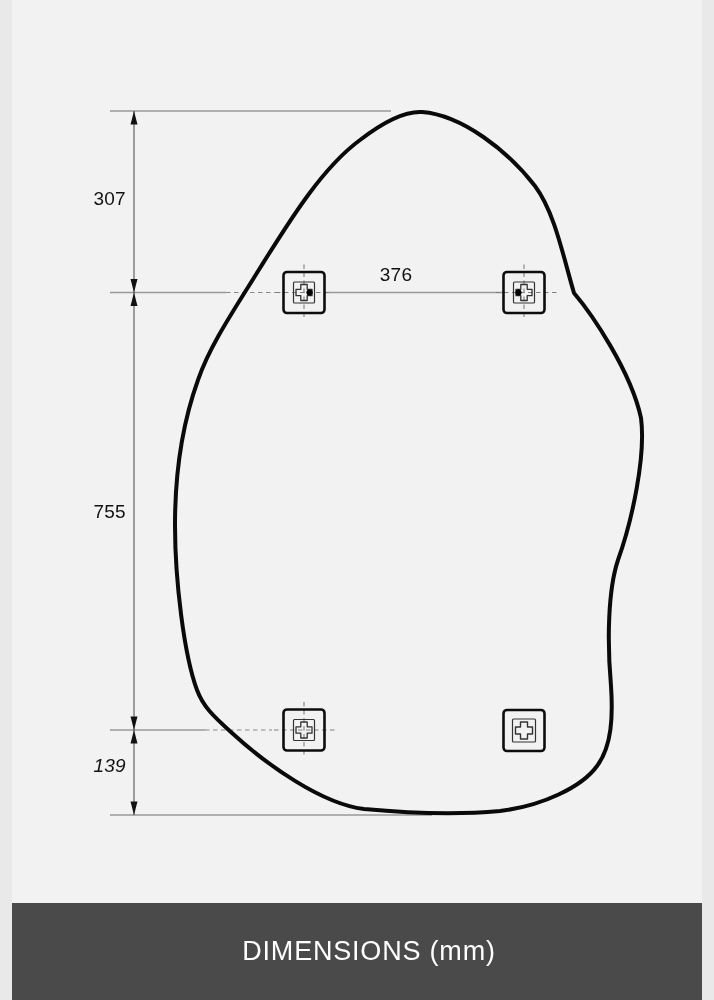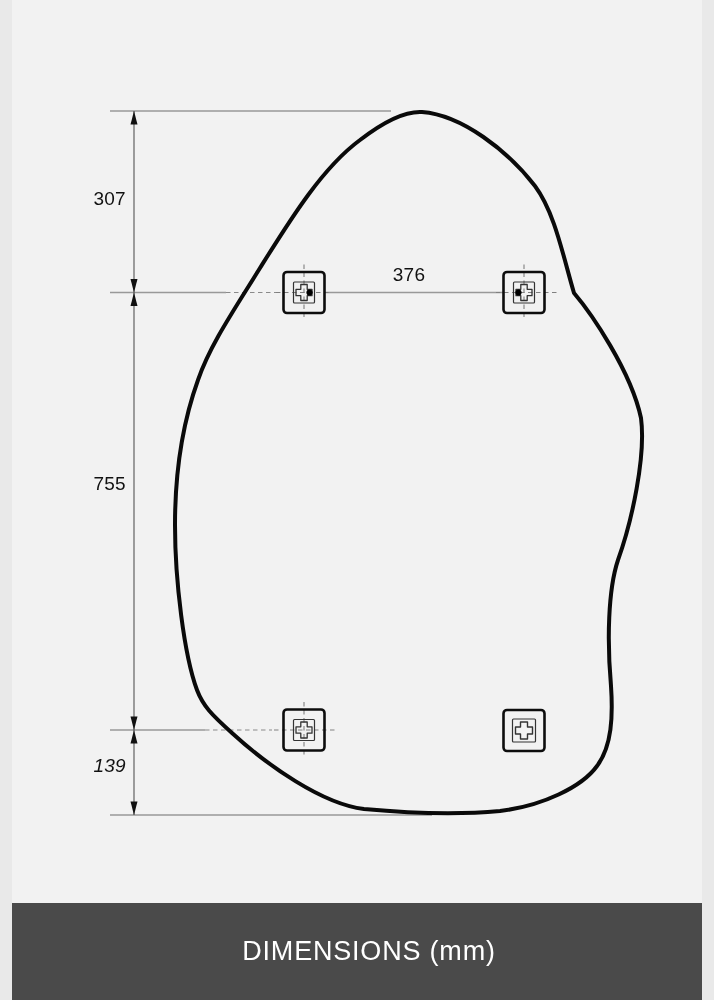--- a/index.html
+++ b/index.html
@@ -130,23 +130,23 @@
 
     <g transform="translate(512,730.5)">
       <rect x="-20.5" y="-20.5" width="41" height="41" rx="3.5" fill="none" stroke="#0d0d0d" stroke-width="2.6"></rect>
       <rect x="-11.5" y="-11.5" width="23" height="23" rx="1" fill="none" stroke="#333333" stroke-width="1.2"></rect>
       <path d="M -3.5 -8.5 H 3.5 V -3.5 H 8.5 V 3.5 H 3.5 V 8.5 H -3.5 V 3.5 H -8.5 V -3.5 H -3.5 Z" fill="none" stroke="#333333" stroke-width="1.4" stroke-linejoin="round"></path>
     </g>
   </svg>
 
   <div class="dim-label vlabel" style="left:52px; top:187px;">307</div>
 
-  <div class="dim-label hlabel" style="left:347px; top:263px;">376</div>
+  <div class="dim-label hlabel" style="left:334px; top:263px;">376</div>
 
-  <div class="dim-label vlabel" style="left:52px; top:472px;">755</div>
+  <div class="dim-label vlabel" style="left:52px; top:500px;">755</div>
 
   <div class="dim-label vlabel" style="left:52px; top:754px;font-style:italic;">139</div>
 
   <div class="footer">
     <div class="footer-title">DIMENSIONS (mm)</div>
   </div>
 
 </div>
 
 </body></html>

